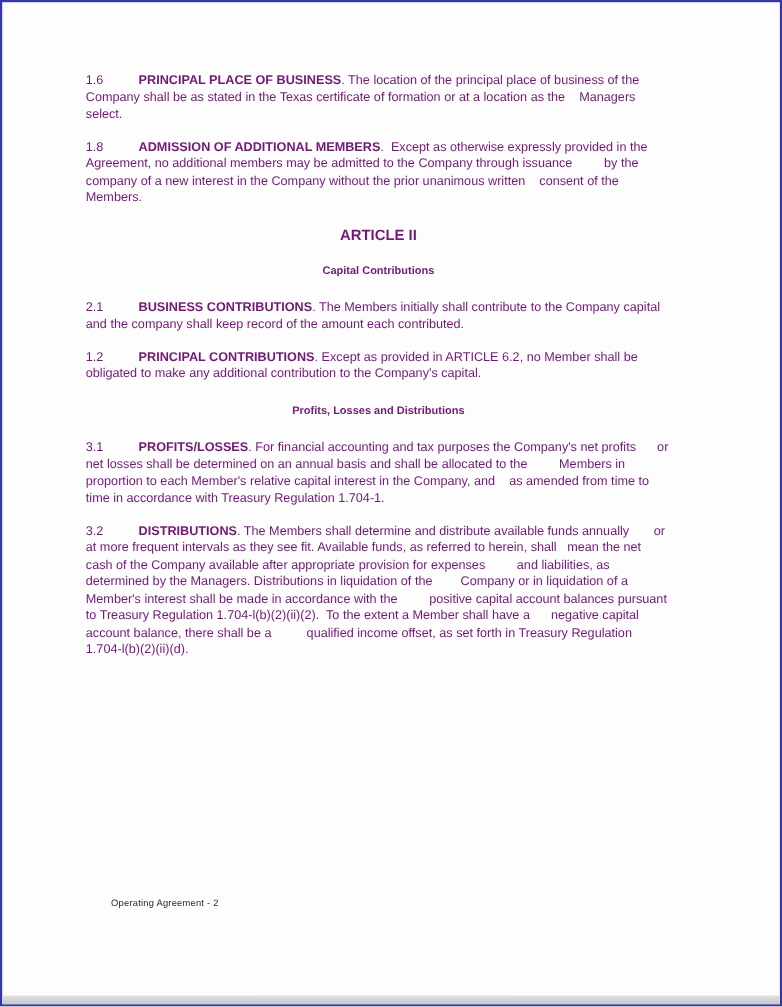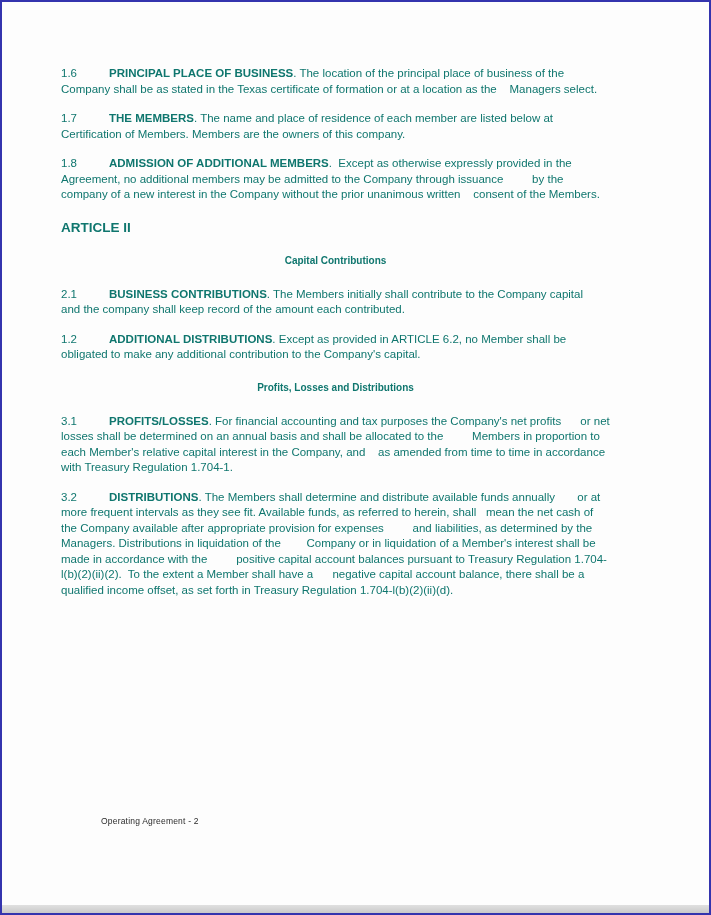--- a/index.html
+++ b/index.html
@@ -13,40 +13,41 @@
     height: 915px;
     position: relative;
     background: #fdfdfd;
     box-sizing: border-box;
     border: 2px solid #3434ae;
     overflow: hidden;
   }
   .content {
     position: absolute;
     top: 0; left: 0; right: 0; bottom: 0;
-    padding: 64px 99px 0 59px;
+    padding: 64px 99px 0 76px;
     box-sizing: border-box;
-    color: #0f766e;
+    color: #701a75;
   }
   p.para {
     margin: 0 0 14px 0;
     font-size: 11.5px;
     line-height: 15.5px;
     white-space: pre-wrap;
   }
   .pnum {
     display: inline-block;
     min-width: 48px;
     white-space: normal;
   }
   .phead {
     font-weight: bold;
   }
   p.article {
     margin: 17px 0;
+    text-align: center;
     font-weight: bold;
     font-size: 13.5px;
     line-height: 16px;
   }
   p.article-sub {
     margin: 17px 0 18px 0;
     text-align: center;
     font-weight: bold;
     font-size: 10px;
     line-height: 16px;
@@ -69,31 +70,30 @@
   }
 </style>
 </head>
 <body>
 
 <div class="canvas">
   <div class="content">
 
     <p class="para"><span class="pnum">1.6</span><span class="phead">PRINCIPAL PLACE OF BUSINESS</span><span class="pbody">. The location of the principal place of business of the         Company shall be as stated in the Texas certificate of formation or at a location as the    Managers select.</span></p>
 
-    <p class="para"><span class="pnum">1.7</span><span class="phead">THE MEMBERS</span><span class="pbody">. The name and place of residence of each member are listed below at        Certification of Members. Members are the owners of this company.</span></p>
 
     <p class="para"><span class="pnum">1.8</span><span class="phead">ADMISSION OF ADDITIONAL MEMBERS</span><span class="pbody">.  Except as otherwise expressly provided in the         Agreement, no additional members may be admitted to the Company through issuance         by the         company of a new interest in the Company without the prior unanimous written    consent of the Members.</span></p>
 
     <p class="article">ARTICLE II</p>
 
     <p class="article-sub">Capital Contributions</p>
 
     <p class="para"><span class="pnum">2.1</span><span class="phead">BUSINESS CONTRIBUTIONS</span><span class="pbody">. The Members initially shall contribute to the Company capital       and the company shall keep record of the amount each contributed.</span></p>
 
-    <p class="para"><span class="pnum">1.2</span><span class="phead">ADDITIONAL DISTRIBUTIONS</span><span class="pbody">. Except as provided in ARTICLE 6.2, no Member shall be      obligated to make any additional contribution to the Company's capital.</span></p>
+    <p class="para"><span class="pnum">1.2</span><span class="phead">PRINCIPAL CONTRIBUTIONS</span><span class="pbody">. Except as provided in ARTICLE 6.2, no Member shall be      obligated to make any additional contribution to the Company's capital.</span></p>
 
 
     <p class="article-sub">Profits, Losses and Distributions</p>
 
     <p class="para"><span class="pnum">3.1</span><span class="phead">PROFITS/LOSSES</span><span class="pbody">. For financial accounting and tax purposes the Company's net profits      or net losses shall be determined on an annual basis and shall be allocated to the         Members in proportion to each Member's relative capital interest in the Company, and    as amended from time to time in accordance with Treasury Regulation 1.704-1.</span></p>
 
     <p class="para"><span class="pnum">3.2</span><span class="phead">DISTRIBUTIONS</span><span class="pbody">. The Members shall determine and distribute available funds annually       or at more frequent intervals as they see fit. Available funds, as referred to herein, shall   mean the net cash of the Company available after appropriate provision for expenses         and liabilities, as determined by the Managers. Distributions in liquidation of the        Company or in liquidation of a Member's interest shall be made in accordance with the         positive capital account balances pursuant to Treasury Regulation 1.704-l(b)(2)(ii)(2).  To the extent a Member shall have a      negative capital account balance, there shall be a          qualified income offset, as set forth in Treasury Regulation 1.704-l(b)(2)(ii)(d).</span></p>
 
   </div>
 

